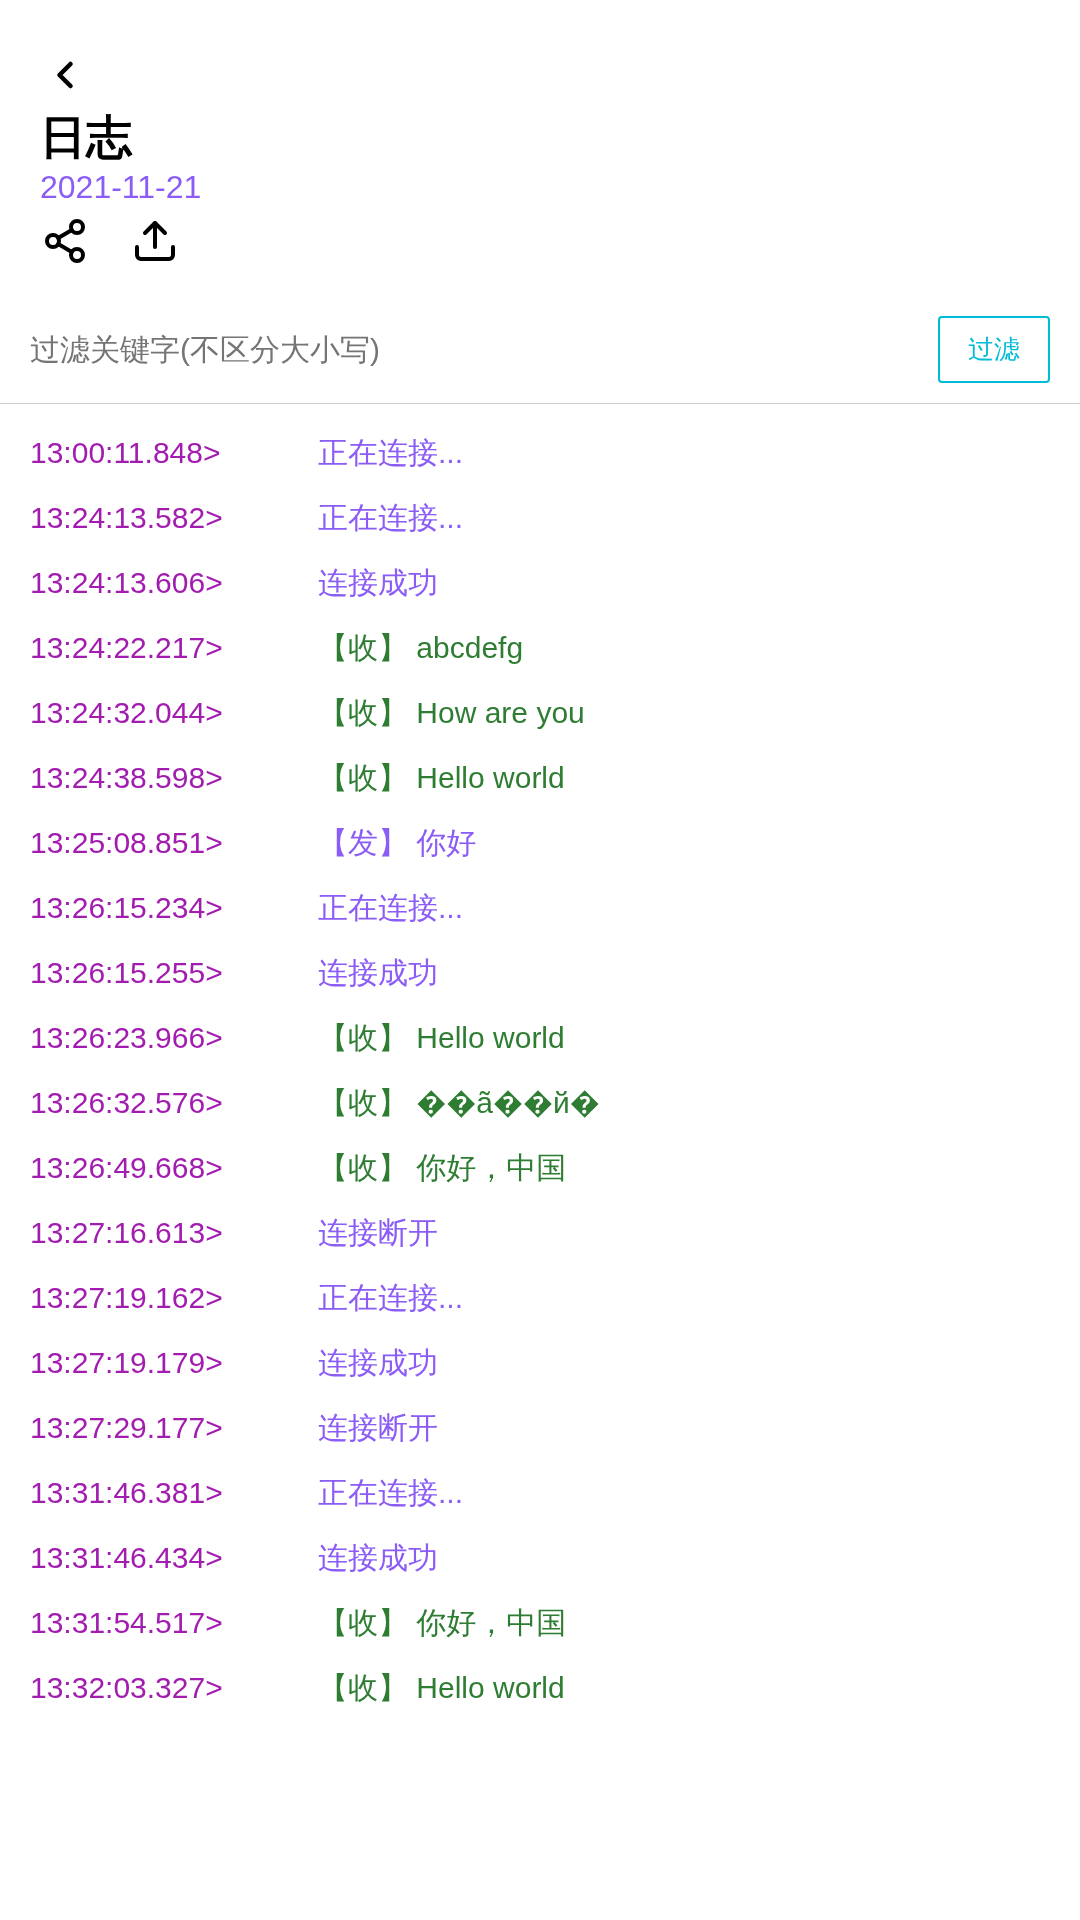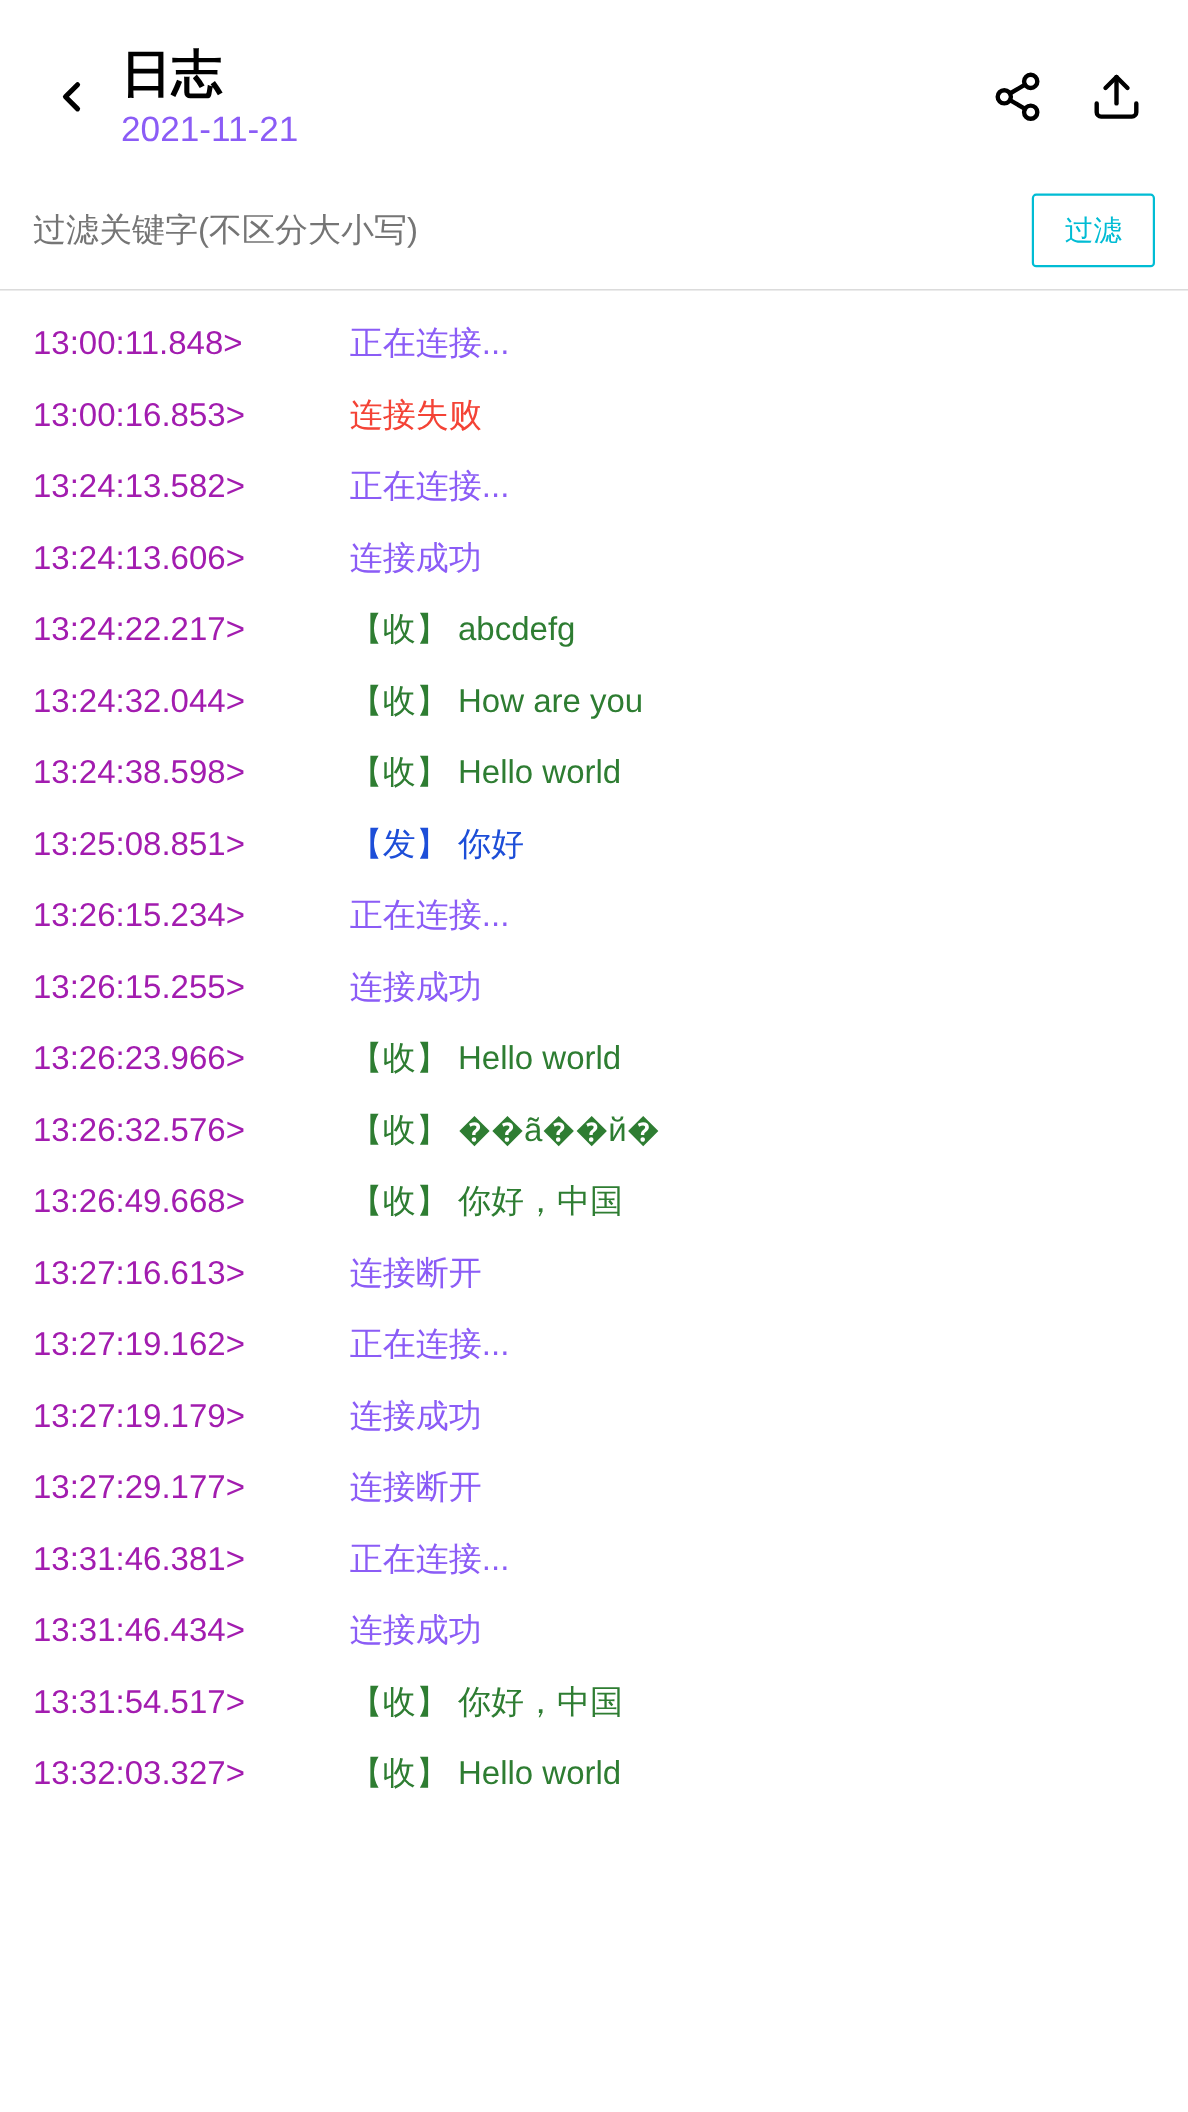--- a/index.html
+++ b/index.html
@@ -12,23 +12,23 @@
     body {
       background: #ffffff;
       font-family: -apple-system, 'PingFang SC', 'Microsoft YaHei', sans-serif;
       width: 1080px;
       min-height: 1920px;
       overflow-x: hidden;
     }
 
     .header {
       display: flex;
-      align-items: center;
       padding: 40px 30px 20px 30px;
       background: #ffffff;
+      flex-direction: column;
     }
 
     .header-back {
       width: 70px;
       height: 70px;
       display: flex;
       align-items: center;
       justify-content: center;
       cursor: pointer;
     }
@@ -130,21 +130,21 @@
 
     .log-msg.error {
       color: #f44336;
     }
 
     .log-msg.received {
       color: #2e7d32;
     }
 
     .log-msg.sent {
-      color: #1d4ed8;
+      color: #8b5cf6;
     }
   </style>
 </head>
 <body>
 
 <div class="header">
   <div class="header-back">
     <svg viewBox="0 0 24 24" fill="none" stroke="#000" stroke-width="2.5" stroke-linecap="round" stroke-linejoin="round">
       <polyline points="15 18 9 12 15 6"></polyline>
     </svg>
@@ -177,24 +177,20 @@
   <input class="filter-input" type="text" placeholder="过滤关键字(不区分大小写)" style="">
   <button class="filter-btn">过滤</button>
 </div>
 
 <div class="log-list" id="log-container">
 <div class="log-entry">
       <span class="log-time">13:00:11.848&gt;</span>
       <span class="log-msg">正在连接...</span>
     </div>
     <div class="log-entry">
-      <span class="log-time">13:00:16.853&gt;</span>
-      <span class="log-msg error">连接失败</span>
-    </div>
-    <div class="log-entry">
       <span class="log-time">13:24:13.582&gt;</span>
       <span class="log-msg">正在连接...</span>
     </div>
     <div class="log-entry">
       <span class="log-time">13:24:13.606&gt;</span>
       <span class="log-msg">连接成功</span>
     </div>
     <div class="log-entry">
       <span class="log-time">13:24:22.217&gt;</span>
       <span class="log-msg received">【收】 abcdefg</span>

